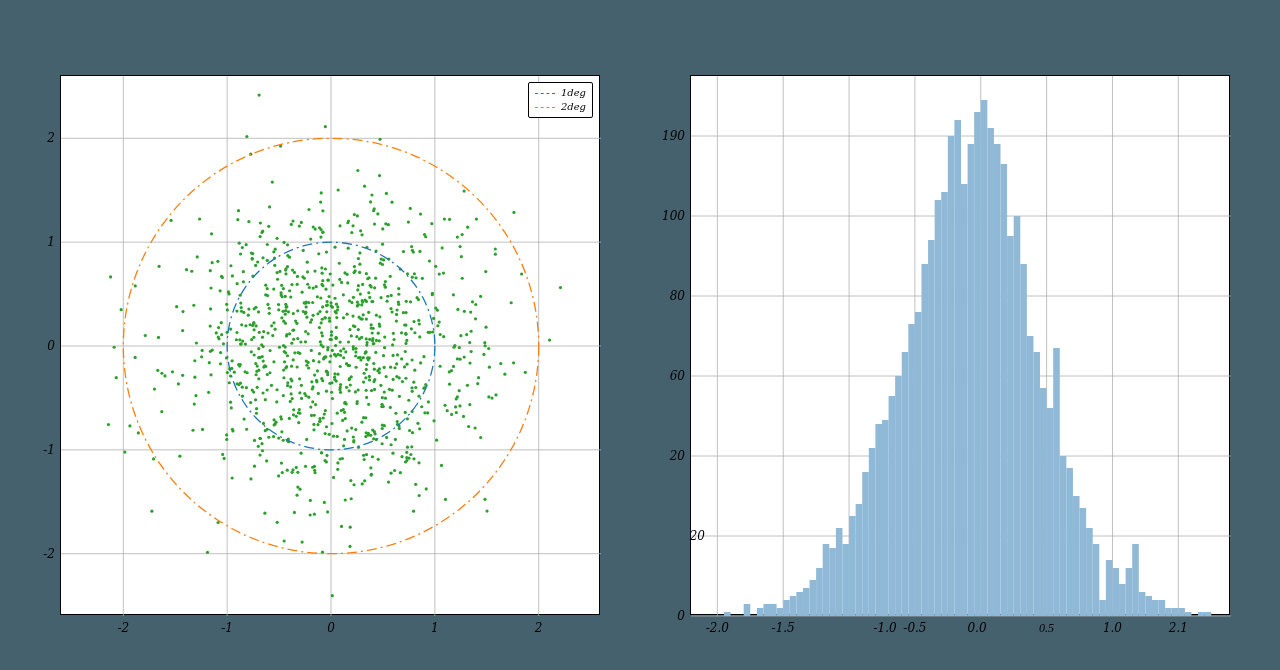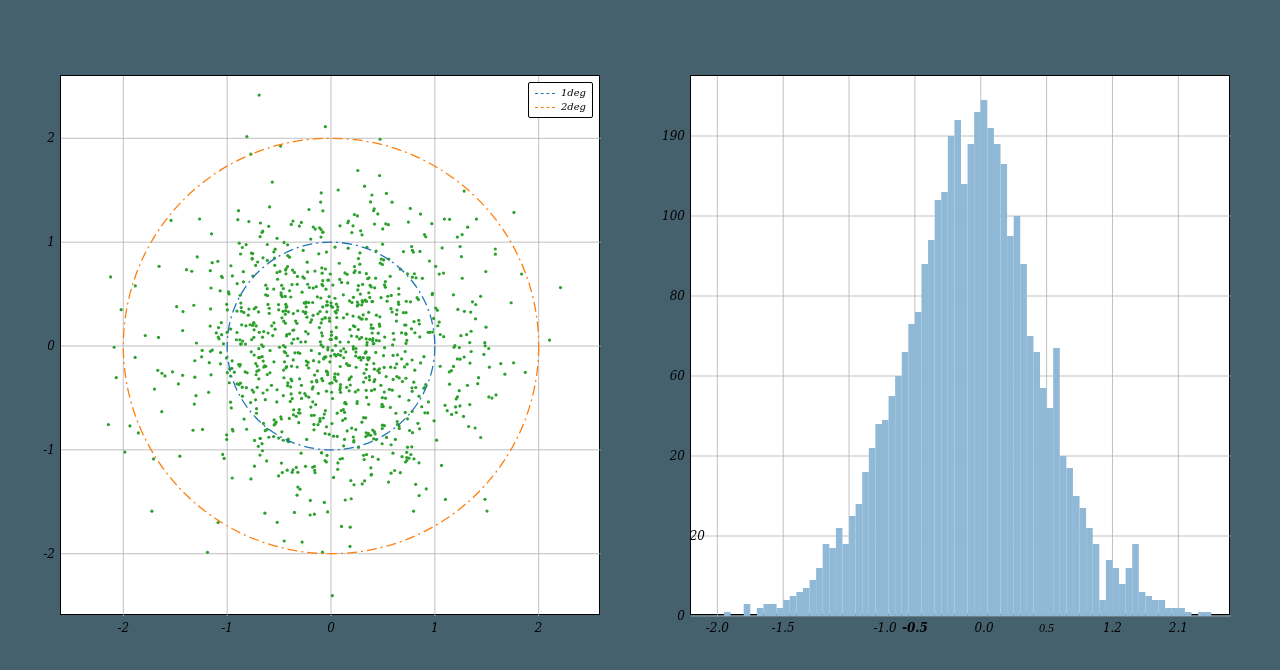--- a/index.html
+++ b/index.html
@@ -1181,24 +1181,24 @@
           <rect x="480.73170731707324" y="532" width="6.585365853658516" height="8" fill="#8fb9d6"></rect>
           <rect x="487.31707317073176" y="532" width="6.585365853658516" height="8" fill="#8fb9d6"></rect>
           <rect x="493.90243902439033" y="536" width="6.585365853658573" height="4" fill="#8fb9d6"></rect>
           <rect x="507.07317073170736" y="536" width="6.585365853658573" height="4" fill="#8fb9d6"></rect>
           <rect x="513.6585365853659" y="536" width="6.585365853658459" height="4" fill="#8fb9d6"></rect>
         </g>
       </svg>
   <div class="tick-label xlab" style="left: 26.3415px; top: 545px;">-2.0</div>
       <div class="tick-label xlab" style="left: 92.1951px; top: 545px;">-1.5</div>
       <div class="tick-label xlab" style="left: 158.049px; top: 545px; margin-left: 36px;">-1.0</div>
-      <div class="tick-label xlab" style="left: 223.902px; top: 545px; font-weight: bold;">-0.5</div>
-      <div class="tick-label xlab" style="left: 293px; top: 545px; text-align: right;">0.0</div>
+      <div class="tick-label xlab" style="left: 223.902px; top: 545px;">-0.5</div>
+      <div class="tick-label xlab" style="left: 286px; top: 545px; text-align: right;">0.0</div>
       <div class="tick-label xlab" style="left: 355.61px; top: 545px; font-family: Liberation Serif, serif;">0.5</div>
-      <div class="tick-label xlab" style="left: 421.463px; top: 545px;">1.2</div>
+      <div class="tick-label xlab" style="left: 421.463px; top: 545px;">1.0</div>
       <div class="tick-label xlab" style="left: 487.317px; top: 545px;">2.1</div>
       <div class="tick-label ylab" style="left: -6px; top: 540px;">0</div>
       <div class="tick-label ylab" style="left: -6px; top: 460px; margin-left: 20px;">20</div>
       <div class="tick-label ylab" style="left: -6px; top: 380px;">20</div>
       <div class="tick-label ylab" style="left: -6px; top: 300px;">60</div>
       <div class="tick-label ylab" style="left: -6px; top: 220px;">80</div>
       <div class="tick-label ylab" style="left: -6px; top: 140px; text-align: center;">100</div>
       <div class="tick-label ylab" style="left: -6px; top: 60px;">190</div>
     </div>
 

